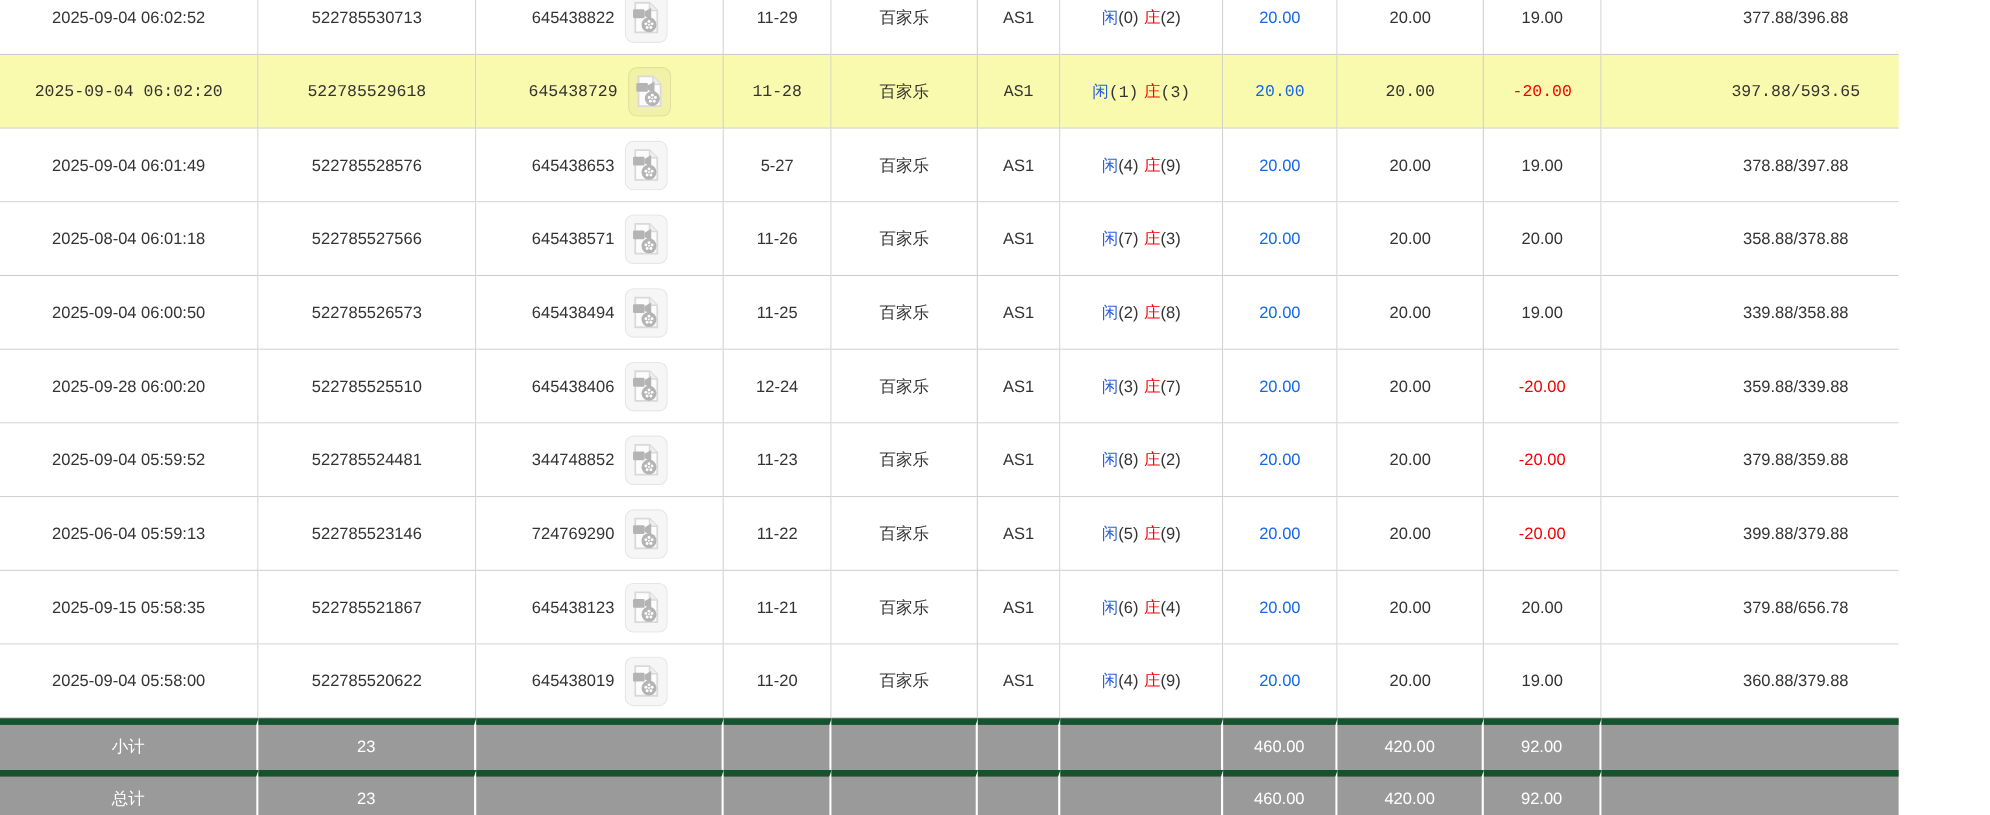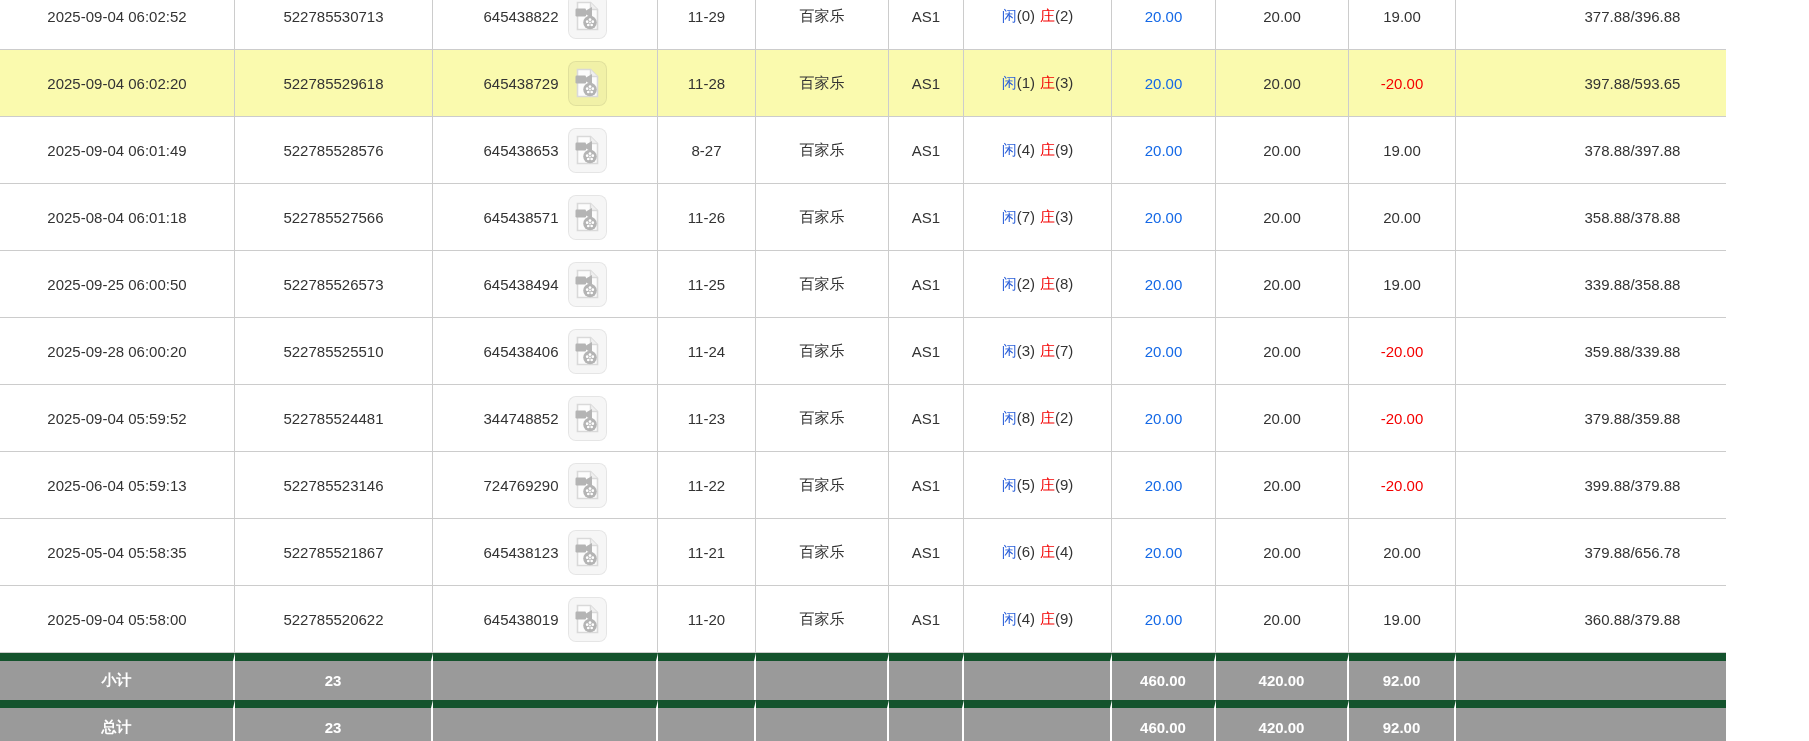--- a/index.html
+++ b/index.html
@@ -24,36 +24,36 @@
   }
   td{
     height:67px;text-align:center;vertical-align:middle;
     font-size:15px;color:var(--text);
     border-right:1px solid var(--border-gray);
     border-bottom:1px solid var(--border-gray);
     background:#ffffff;
     overflow:hidden;white-space:nowrap;
   }
   td:last-child{border-right:none;}
-  tr.highlight td{background:var(--row-highlight);}
+  tr.highlight td{background:var(--row-highlight);font-family:Liberation Mono, monospace;}
   .c-gameno{white-space:nowrap;}
   .gameno-wrap{display:inline-flex;align-items:center;justify-content:center;gap:9px;}
   .replay-btn{
     display:inline-flex;align-items:center;justify-content:center;
     width:39px;height:45px;border:1px solid rgba(0,0,0,0.07);
     border-radius:8px;background:rgba(0,0,0,0.035);cursor:pointer;
   }
   .bet-link{color:var(--link-blue);cursor:pointer;}
   .player{color:var(--player-blue);}
   .banker{color:var(--red);margin-left:5px;}
   .neg{color:var(--red);}
   tr.footer-row td{
-    background:var(--footer-bg);color:var(--footer-text);font-weight:bold;
+    background:var(--footer-bg);color:var(--footer-text);font-weight:normal;
     height:47px;border-right:2px solid #ffffff;border-bottom:none;
-    border-top:8px solid #14532d;
+    border-top:6px solid #14532d;
   }
   tr.footer-row td:last-child{border-right:none;}
 </style>
 </head>
 <body>
 
 <div class="viewport">
   <table class="bet-table">
     <colgroup>
       <col style="width:235px">
@@ -149,21 +149,21 @@
             <circle cx="16" cy="18.6" r="1.35" fill="#ffffff"></circle>
             <circle cx="13.2" cy="20.7" r="1.35" fill="#ffffff"></circle>
             <circle cx="18.8" cy="20.7" r="1.35" fill="#ffffff"></circle>
             <circle cx="14.3" cy="24" r="1.35" fill="#ffffff"></circle>
             <circle cx="17.7" cy="24" r="1.35" fill="#ffffff"></circle>
             <circle cx="16" cy="21.5" r="0.9" fill="#ffffff"></circle>
           </svg>
         </span>
       </span>
     </td>
-    <td>8-27</td>
+    <td>5-27</td>
     <td>百家乐</td>
     <td>AS1</td>
     <td><span class="player">闲</span><span>(4)</span><span class="banker">庄</span><span>(9)</span></td>
     <td><span class="bet-link">20.00</span></td>
     <td>20.00</td>
     <td>19.00</td>
     <td>378.88/397.88</td>
   </tr>
         <tr>
     <td>2025-08-04 06:01:18</td>
@@ -191,21 +191,21 @@
     <td>11-26</td>
     <td>百家乐</td>
     <td>AS1</td>
     <td><span class="player">闲</span><span>(7)</span><span class="banker">庄</span><span>(3)</span></td>
     <td><span class="bet-link">20.00</span></td>
     <td>20.00</td>
     <td>20.00</td>
     <td>358.88/378.88</td>
   </tr>
         <tr>
-    <td>2025-09-25 06:00:50</td>
+    <td>2025-09-04 06:00:50</td>
     <td>522785526573</td>
     <td class="c-gameno">
       <span class="gameno-wrap">
         <span>645438494</span>
         <span class="replay-btn">
           <svg width="26" height="30" viewBox="0 0 26 30" aria-hidden="true">
             <path d="M3.5 1.5 h13 l7 7 v20 h-20 z" fill="#fcfcfc" stroke="#d9d9d9" stroke-width="1.6"></path>
             <path d="M16.5 1.5 v7 h7" fill="#efefef" stroke="#d9d9d9" stroke-width="1.4"></path>
             <rect x="1.5" y="7.5" width="10.5" height="8" rx="1.2" fill="#b4b4b4"></rect>
             <path d="M12 9.5 l6 -3.5 v11 l-6 -3.5 z" fill="#b4b4b4"></path>
@@ -245,21 +245,21 @@
             <circle cx="16" cy="18.6" r="1.35" fill="#ffffff"></circle>
             <circle cx="13.2" cy="20.7" r="1.35" fill="#ffffff"></circle>
             <circle cx="18.8" cy="20.7" r="1.35" fill="#ffffff"></circle>
             <circle cx="14.3" cy="24" r="1.35" fill="#ffffff"></circle>
             <circle cx="17.7" cy="24" r="1.35" fill="#ffffff"></circle>
             <circle cx="16" cy="21.5" r="0.9" fill="#ffffff"></circle>
           </svg>
         </span>
       </span>
     </td>
-    <td>11-24</td>
+    <td>12-24</td>
     <td>百家乐</td>
     <td>AS1</td>
     <td><span class="player">闲</span><span>(3)</span><span class="banker">庄</span><span>(7)</span></td>
     <td><span class="bet-link">20.00</span></td>
     <td>20.00</td>
     <td class="neg">-20.00</td>
     <td>359.88/339.88</td>
   </tr>
         <tr>
     <td>2025-09-04 05:59:52</td>
@@ -319,21 +319,21 @@
     <td>11-22</td>
     <td>百家乐</td>
     <td>AS1</td>
     <td><span class="player">闲</span><span>(5)</span><span class="banker">庄</span><span>(9)</span></td>
     <td><span class="bet-link">20.00</span></td>
     <td>20.00</td>
     <td class="neg">-20.00</td>
     <td>399.88/379.88</td>
   </tr>
         <tr>
-    <td>2025-05-04 05:58:35</td>
+    <td>2025-09-15 05:58:35</td>
     <td>522785521867</td>
     <td class="c-gameno">
       <span class="gameno-wrap">
         <span>645438123</span>
         <span class="replay-btn">
           <svg width="26" height="30" viewBox="0 0 26 30" aria-hidden="true">
             <path d="M3.5 1.5 h13 l7 7 v20 h-20 z" fill="#fcfcfc" stroke="#d9d9d9" stroke-width="1.6"></path>
             <path d="M16.5 1.5 v7 h7" fill="#efefef" stroke="#d9d9d9" stroke-width="1.4"></path>
             <rect x="1.5" y="7.5" width="10.5" height="8" rx="1.2" fill="#b4b4b4"></rect>
             <path d="M12 9.5 l6 -3.5 v11 l-6 -3.5 z" fill="#b4b4b4"></path>

